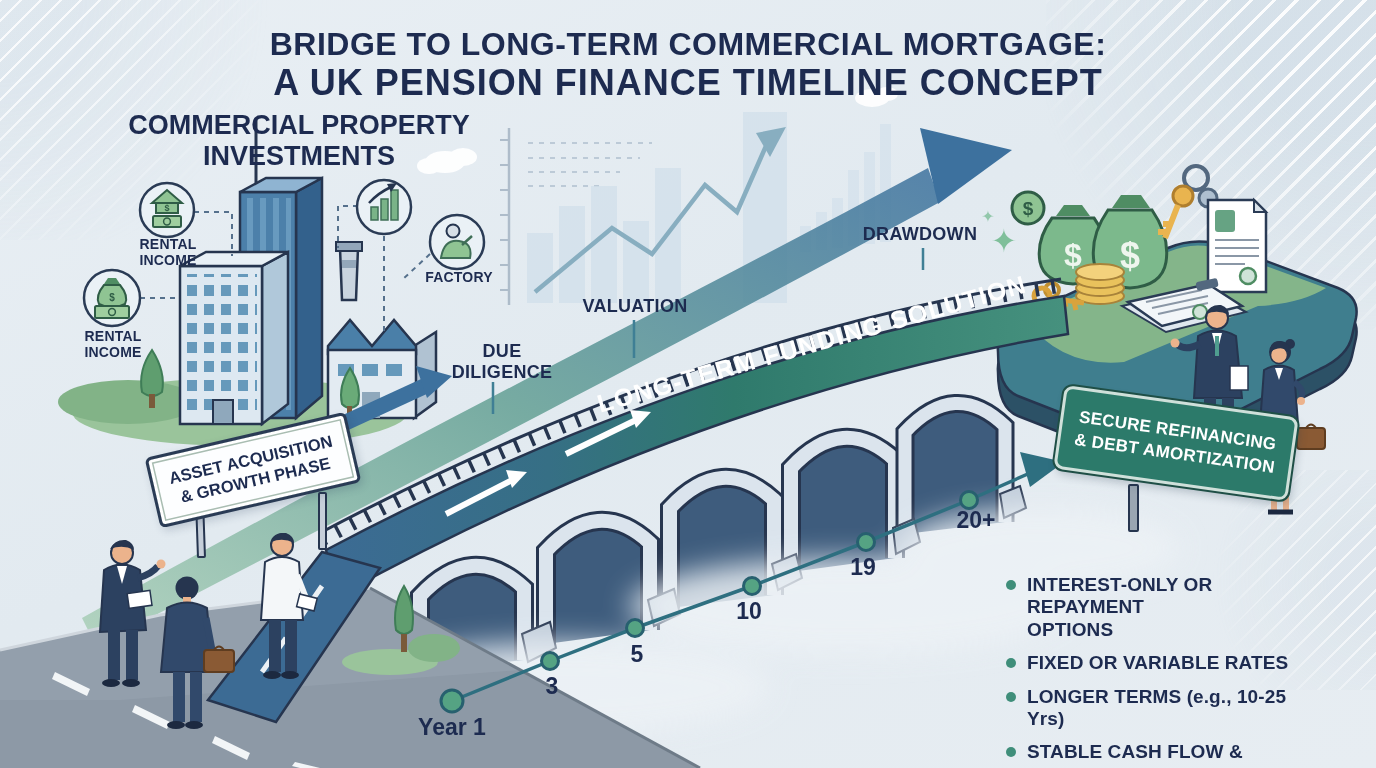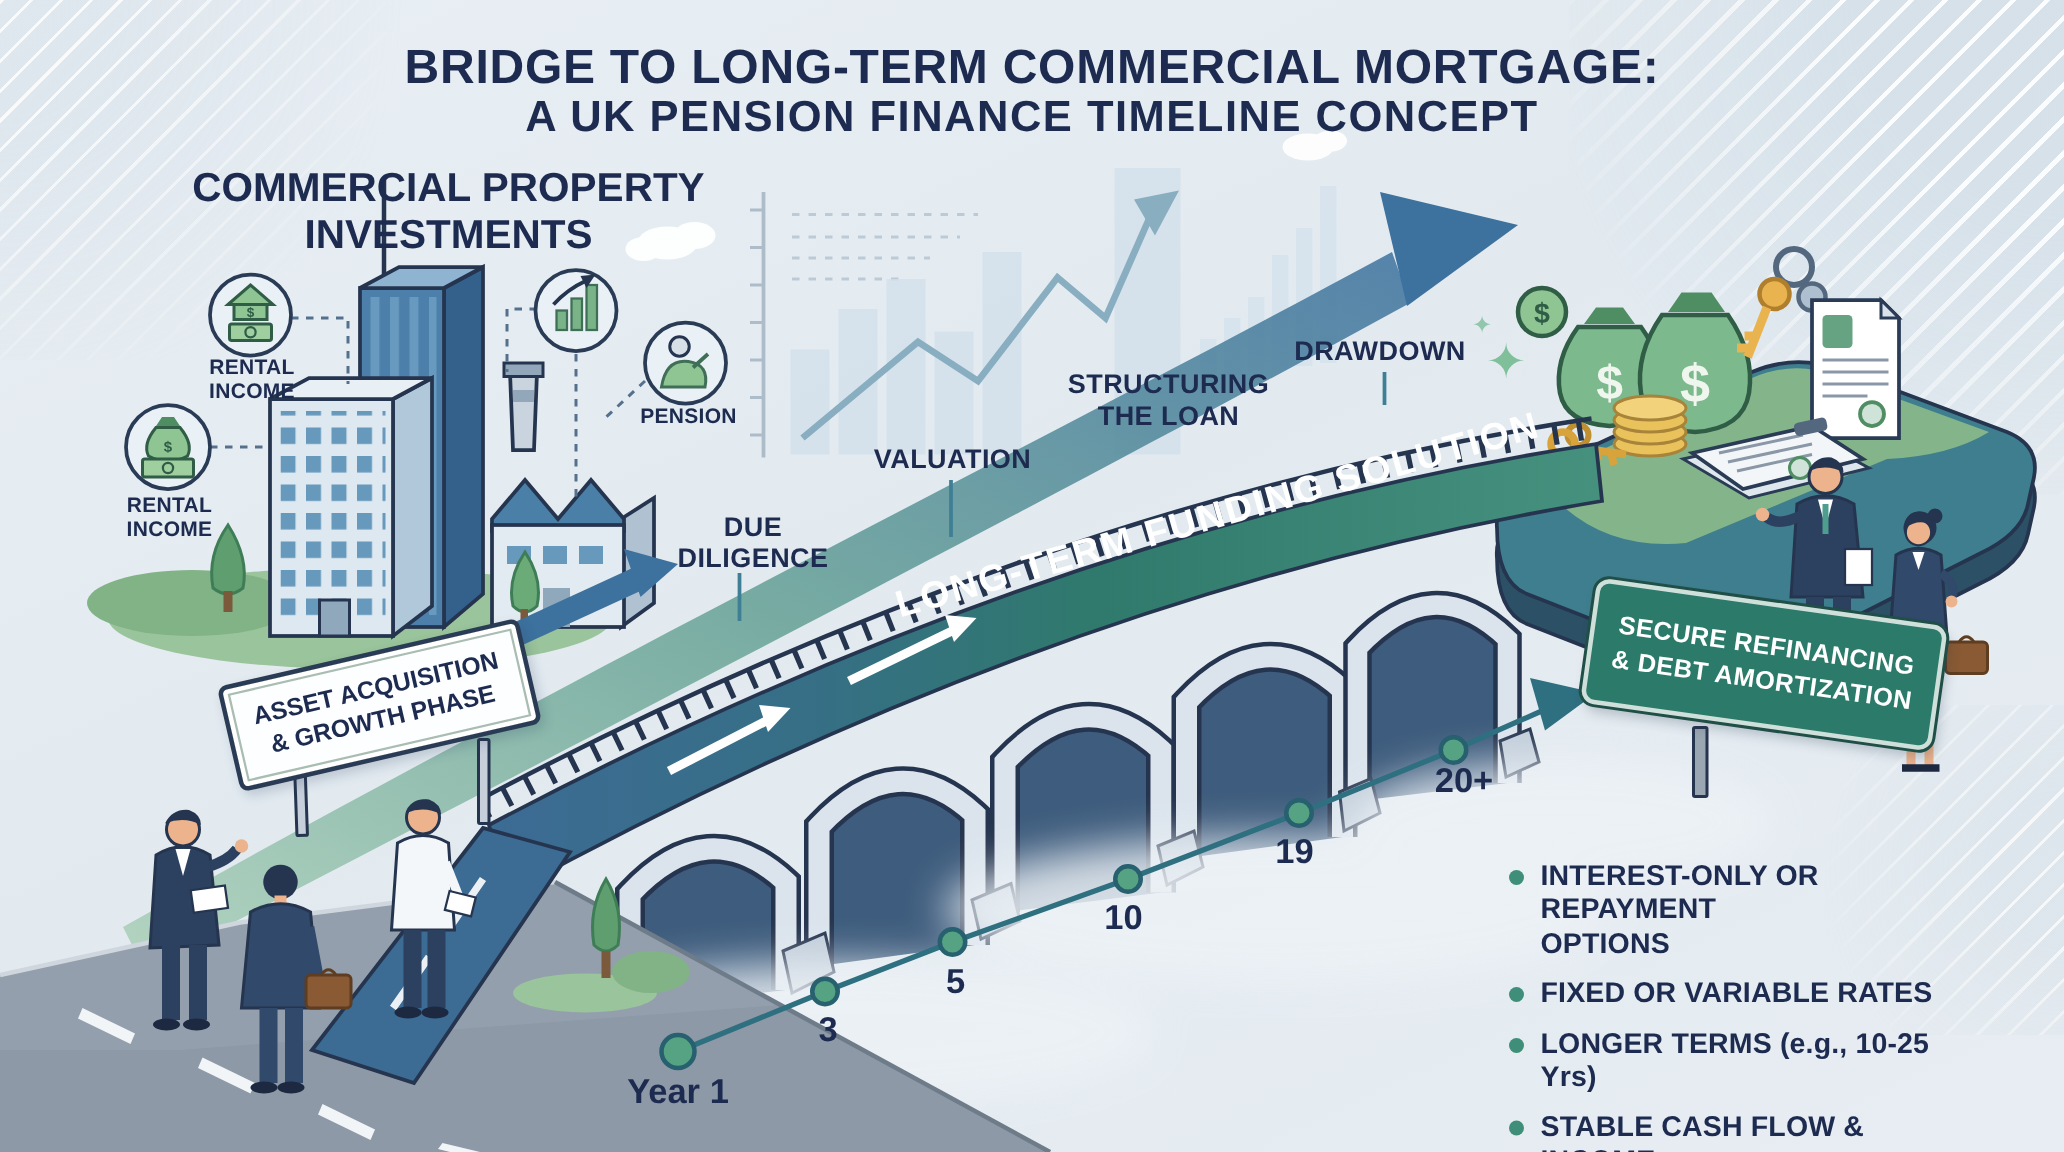--- a/index.html
+++ b/index.html
@@ -20,21 +20,21 @@
     -webkit-mask-image:radial-gradient(circle at 0 0,#000 20%,transparent 70%);
     mask-image:radial-gradient(circle at 0 0,#000 20%,transparent 70%);}
   .stripes-r{right:0;top:470px;width:200px;height:220px;
     background:repeating-linear-gradient(135deg,rgba(255,255,255,.6) 0 2px,rgba(178,198,214,.15) 2px 15px);
     -webkit-mask-image:radial-gradient(circle at 100% 50%,#000 20%,transparent 72%);
     mask-image:radial-gradient(circle at 100% 50%,#000 20%,transparent 72%);}
   svg.art{position:absolute;left:0;top:0;z-index:1;}
   .txt{position:absolute;z-index:5;font-weight:800;line-height:1.15;}
   .ctr{text-align:center;}
   .title1{left:0;right:0;top:26px;font-size:32px;letter-spacing:.5px;}
-  .title2{left:0;right:0;top:62px;font-size:29px;font-weight:600;letter-spacing:1px;}
+  .title2{left:0;right:0;top:62px;font-size:36px;font-weight:600;letter-spacing:1px;}
   .head-left{left:103px;top:110px;width:392px;font-size:27px;}
   .head-right{left:958px;top:112px;width:352px;font-size:27px;}
   .small-lbl{font-size:14px;letter-spacing:.2px;}
   .stage-lbl{font-size:18px;letter-spacing:.3px;}
   .lbl-rental1{left:125px;top:236px;width:86px;}
   .lbl-rental2{left:70px;top:328px;width:86px;}
   .lbl-factory{left:414px;top:269px;width:90px;}
   .lbl-due{left:448px;top:341px;width:108px;}
   .lbl-valuation{left:576px;top:296px;width:118px;}
   .lbl-structuring{left:710px;top:246px;width:138px;}
@@ -430,31 +430,27 @@
 
   <div class="txt ctr head-left">
     <div>COMMERCIAL PROPERTY</div>
     <div>INVESTMENTS</div>
   </div>
   <div class="txt ctr head-right">
   </div>
 
   <div class="txt ctr small-lbl lbl-rental1">RENTAL INCOME</div>
   <div class="txt ctr small-lbl lbl-rental2">RENTAL INCOME</div>
-  <div class="txt ctr small-lbl lbl-factory">PENSION</div>
+  <div class="txt ctr small-lbl lbl-factory">FACTORY</div>
 
   <div class="txt ctr stage-lbl lbl-due">
     <div>DUE</div>
     <div>DILIGENCE</div>
   </div>
   <div class="txt ctr stage-lbl lbl-valuation">VALUATION</div>
-  <div class="txt ctr stage-lbl lbl-structuring">
-    <div>STRUCTURING</div>
-    <div>THE LOAN</div>
-  </div>
   <div class="txt ctr stage-lbl lbl-drawdown">DRAWDOWN</div>
 
   <div class="txt deck-text">LONG-TERM FUNDING SOLUTION</div>
 
   <div class="post" style="left:196px;top:500px;width:9px;height:58px;transform:rotate(-2deg);"></div>
   <div class="post" style="left:318px;top:492px;width:9px;height:58px;"></div>
   <div class="sign sign-acq">
     <div>ASSET ACQUISITION</div>
     <div>&amp; GROWTH PHASE</div>
   </div>

